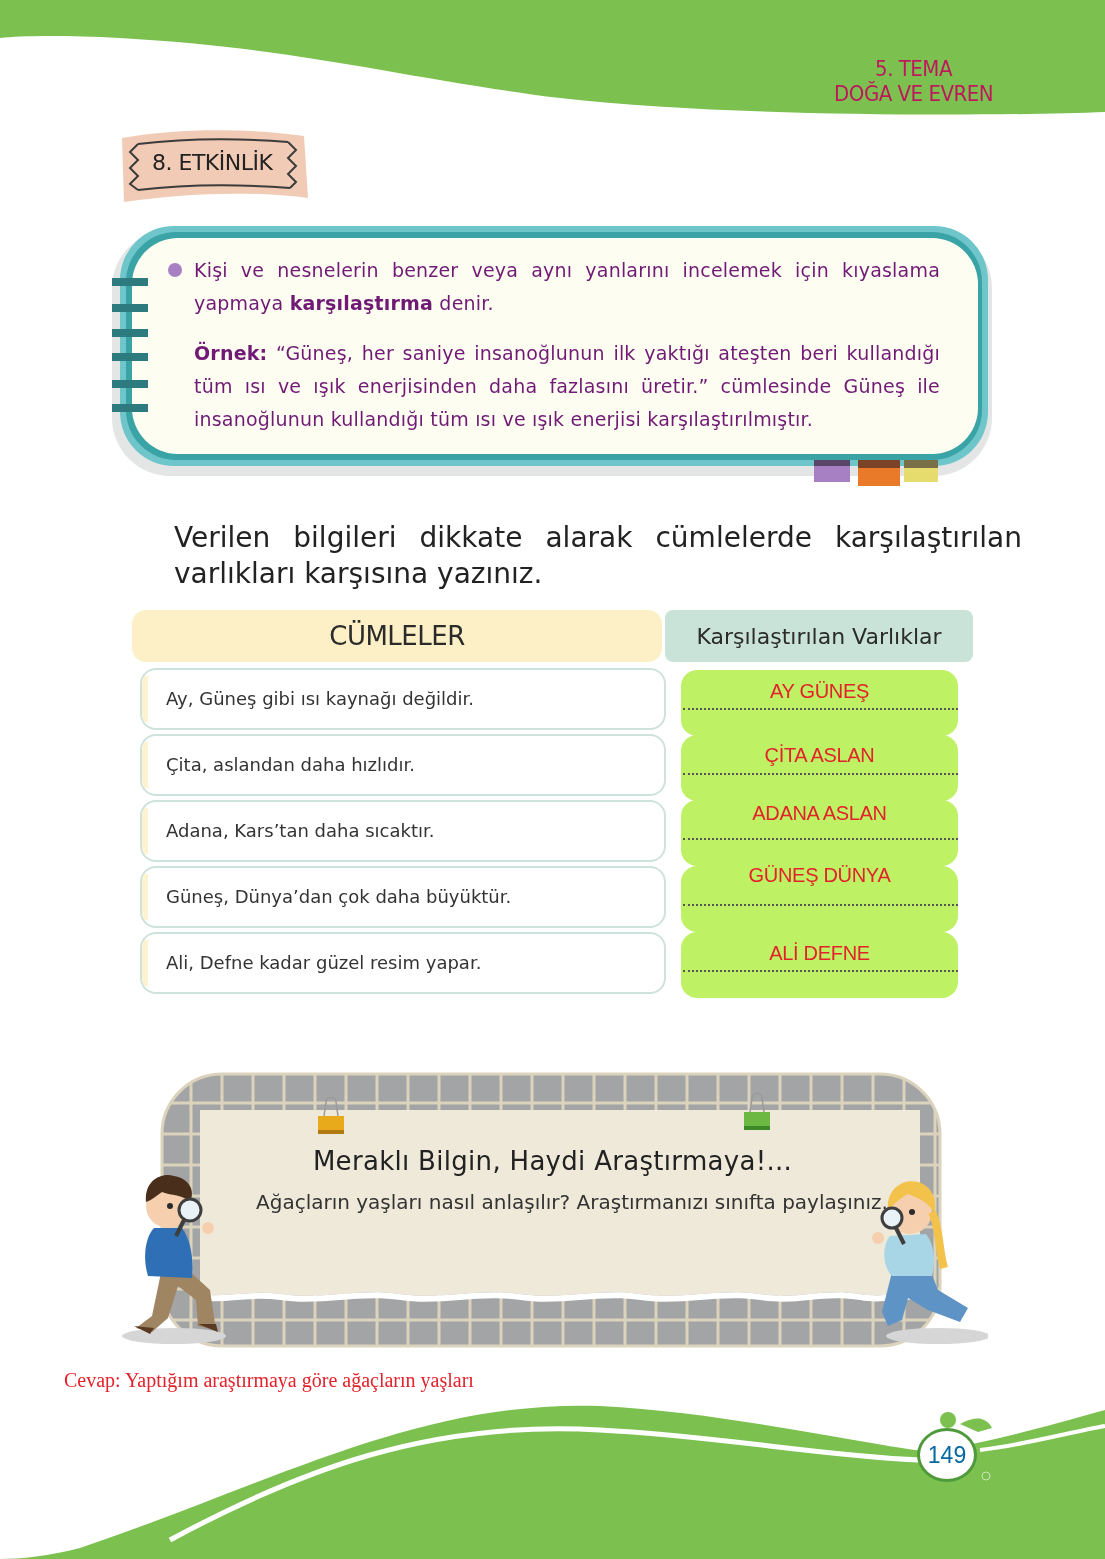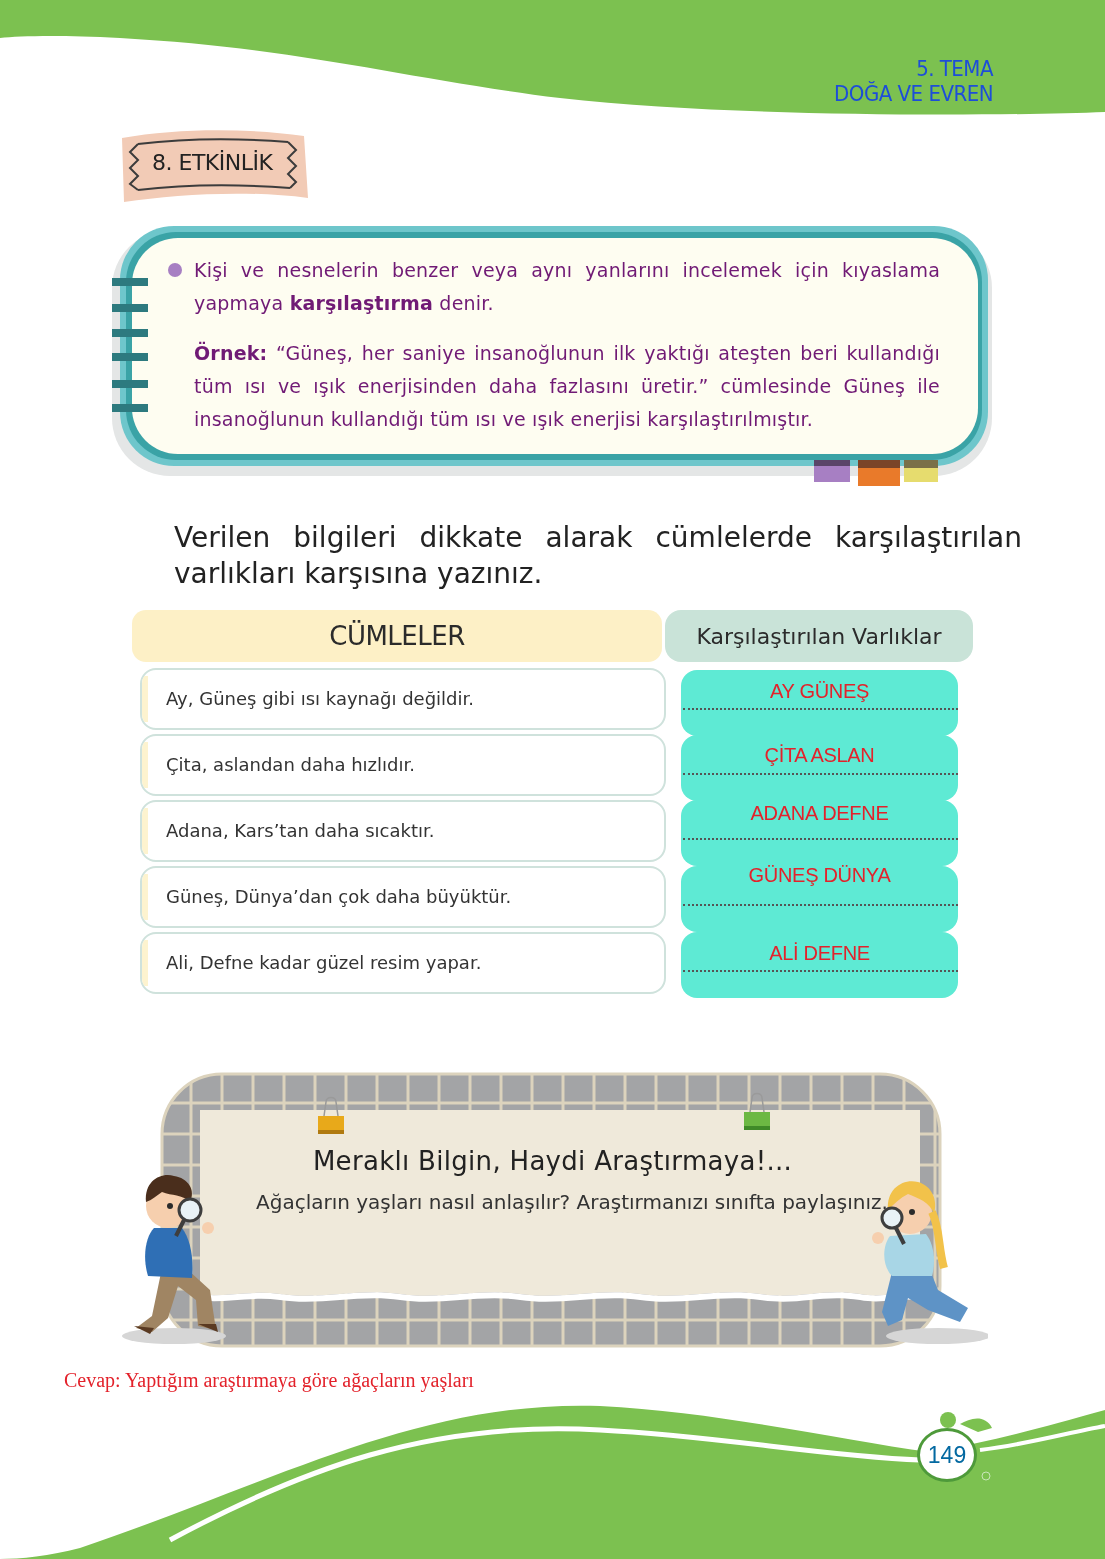--- a/index.html
+++ b/index.html
@@ -1,22 +1,22 @@
 <!DOCTYPE html>
 <html><head>
 <meta charset="utf-8">
 <style>
   * { box-sizing: border-box; margin: 0; padding: 0; }
   html, body { width: 1105px; height: 1559px; background: #ffffff; overflow: hidden; }
   body { position: relative; font-family: "DejaVu Sans", sans-serif; color: #2b2b2b; }
 
   .bg-svg { position: absolute; left: 0; top: 0; width: 1105px; height: 1559px; z-index: 0; }
 
-  .theme-header { position: absolute; right: 112px; top: 56px; text-align: right; z-index: 2;
-    font-family: "DejaVu Sans", sans-serif; font-size: 22px; line-height: 25px; color: #1d4ed8;
+  .theme-header { position: absolute; right: 112px; top: 56px; text-align: center; z-index: 2;
+    font-family: "DejaVu Sans", sans-serif; font-size: 22px; line-height: 25px; color: #be185d;
     letter-spacing: -0.5px; font-stretch: condensed; }
 
   .activity-badge { position: absolute; left: 118px; top: 130px; width: 192px; height: 74px; z-index: 2; }
   .activity-badge svg { position: absolute; left: 0; top: 0; }
   .activity-badge span { position: absolute; left: 34px; top: 20px; font-size: 22px; color: #222;
     letter-spacing: -0.5px; }
 
   .info-card { position: absolute; left: 112px; top: 226px; width: 880px; height: 250px; z-index: 2; }
   .info-card .shadow { position: absolute; left: 0; top: 4px; width: 880px; height: 246px;
     border-radius: 58px; background: #e4e6e6; }
@@ -33,31 +33,31 @@
     color: #701a75; text-align: justify; letter-spacing: 0.2px; }
   .card-text b { font-weight: bold; }
   .card-text p + p { margin-top: 17px; }
 
   .instruction { position: absolute; left: 126px; top: 520px; width: 848px; font-size: 28px; line-height: 36px;
     color: #222; text-align: justify; z-index: 2; margin-left: 48px; }
 
   .head-left { position: absolute; left: 132px; top: 610px; width: 530px; height: 52px; border-radius: 14px;
     background: #fdf0c6; z-index: 2; display: flex; align-items: center; justify-content: center;
     font-size: 26px; color: #2b2b2b; letter-spacing: -0.5px; }
-  .head-right { position: absolute; left: 665px; top: 610px; width: 308px; height: 52px; border-radius: 16px;
+  .head-right { position: absolute; left: 665px; top: 610px; width: 308px; height: 52px; border-radius: 8px;
     background: #c9e3d8; z-index: 2; display: flex; align-items: center; justify-content: center;
     font-size: 22px; color: #2b2b2b; }
 
   .row-left { position: absolute; left: 140px; width: 526px; height: 62px; border-radius: 16px;
     border: 2px solid #cfe2dc; background: #ffffff; z-index: 2; overflow: hidden; text-decoration: underline; }
   .row-left::before { content: ""; position: absolute; left: 0; top: 6px; bottom: 6px; width: 6px; background: #fdf3cf; }
   .row-left span { position: absolute; left: 24px; top: 18px; font-size: 18px; color: #333; }
 
   .row-right { position: absolute; left: 681px; width: 277px; height: 66px; border-radius: 16px;
-    background: #5eead4; z-index: 2; }
+    background: #bef264; z-index: 2; }
   .row-right .dots { position: absolute; left: 2px; right: 0; height: 2px;
     border-top: 2px dotted #555; }
   .answer { position: absolute; left: 0; right: 0; text-align: center;
     font-family: "Liberation Sans", sans-serif; font-size: 20px; color: #e3222b; letter-spacing: -0.3px; }
 
   .research-board { position: absolute; left: 160px; top: 1072px; width: 782px; height: 276px; z-index: 2; }
   .research-title { position: absolute; left: 0; width: 100%; top: 1146px; text-align: center; z-index: 4;
     font-family: "DejaVu Sans", sans-serif; font-size: 26px; color: #222; letter-spacing: 0.3px; }
   .research-q { position: absolute; left: 256px; top: 1190px; z-index: 4; font-size: 20px; color: #333; }
 
@@ -143,21 +143,21 @@
   </div>
 <div class="row-right" style="top:735px">
   <div class="answer" style="top:9px">ÇİTA ASLAN</div>
   <div class="dots" style="top:38px"></div>
 </div>
 
 <div class="row-left" style="top:800px">
     <span>Adana, Kars’tan daha sıcaktır.</span>
   </div>
 <div class="row-right" style="top:800px">
-  <div class="answer" style="top:2px">ADANA DEFNE</div>
+  <div class="answer" style="top:2px">ADANA ASLAN</div>
   <div class="dots" style="top:38px"></div>
 </div>
 
 <div class="row-left" style="top:866px">
     <span>Güneş, Dünya’dan çok daha büyüktür.</span>
   </div>
 <div class="row-right" style="top:866px">
   <div class="answer" style="top:-2px">GÜNEŞ DÜNYA</div>
   <div class="dots" style="top:38px"></div>
 </div>

